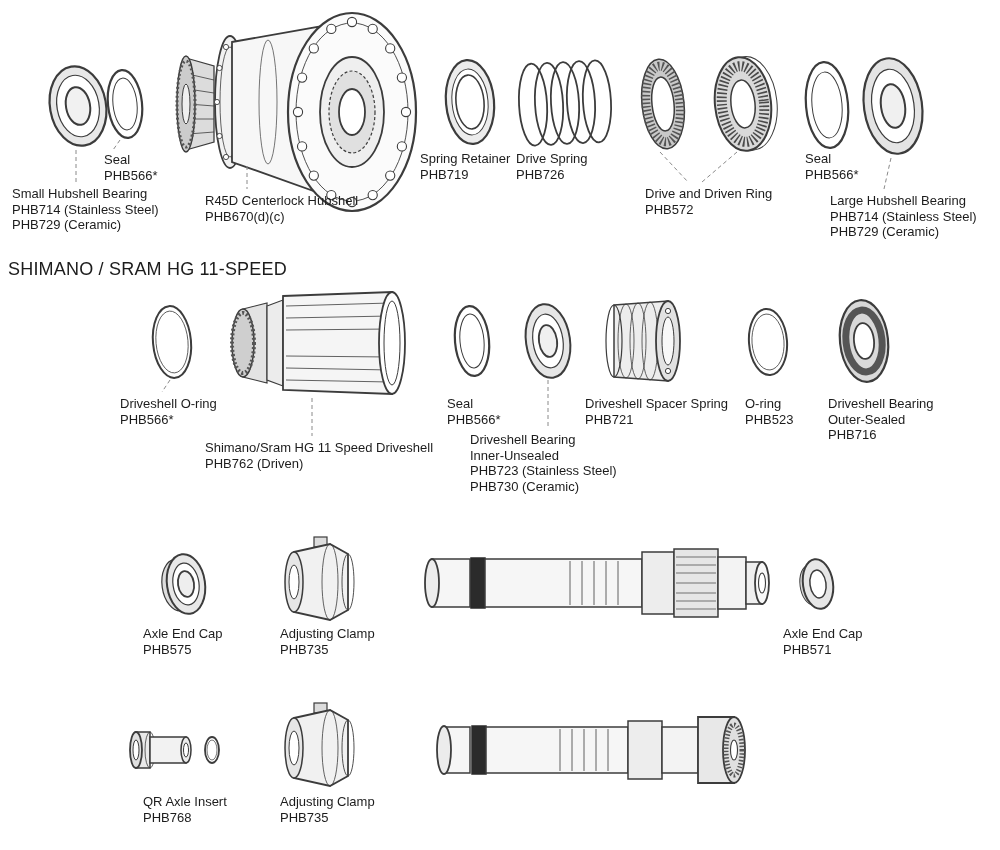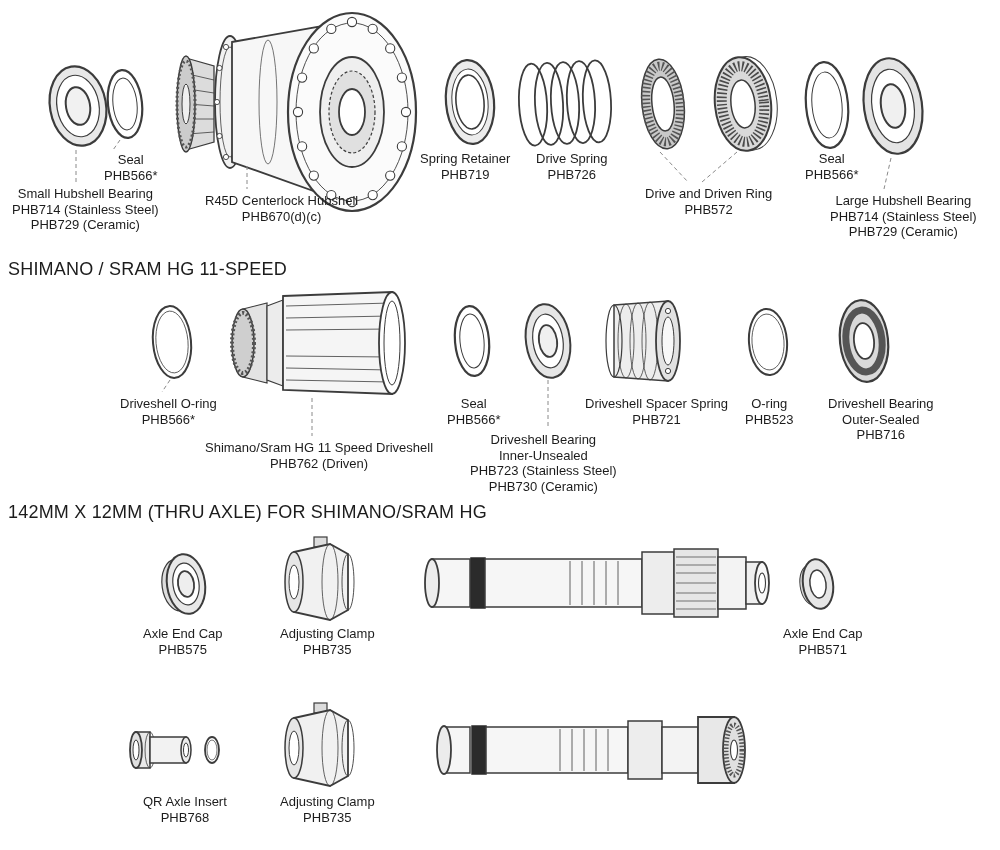--- a/index.html
+++ b/index.html
@@ -1,20 +1,20 @@
 <!DOCTYPE html>
 <html><head>
 <meta charset="utf-8">
 <style>
   * { margin:0; padding:0; box-sizing:border-box; }
   html,body { background:#ffffff; }
   body { font-family:"Liberation Sans", sans-serif; color:#1c1c1c; }
   #canvas { position:relative; width:1000px; height:850px; background:#ffffff; overflow:hidden; }
   #drawing { position:absolute; left:0; top:0; }
-  .label { position:absolute; font-size:13px; line-height:15.5px; color:#1c1c1c; white-space:nowrap;text-align:center; }
+  .label { position:absolute; font-size:13px; line-height:15.5px; color:#1c1c1c; white-space:nowrap; }
   .section-title { position:absolute; font-size:18px; line-height:16px; color:#1c1c1c; letter-spacing:0.2px; white-space:nowrap; }
 </style>
 </head>
 <body>
 
 <div id="canvas">
 
   <svg id="drawing" width="1000" height="850" viewBox="0 0 1000 850">
     <g fill="none" stroke="#3c3c3c" stroke-width="1.5">
 
@@ -266,40 +266,39 @@
         <line x1="737" y1="152" x2="702" y2="182"></line>
         <line x1="891" y1="158" x2="884" y2="189"></line>
         <line x1="170" y1="380" x2="162" y2="392"></line>
         <line x1="312" y1="398" x2="312" y2="436"></line>
         <line x1="548" y1="380" x2="548" y2="428"></line>
       </g>
     </g>
   </svg>
 
   <div class="section-title" style="left:8px; top:261px">SHIMANO / SRAM HG 11-SPEED</div>
-  <div class="section-title" style="left:8px; top:504px">142MM X 12MM (THRU AXLE) FOR SHIMANO/SRAM HG</div>
 
   <div class="label" style="left:12px; top:186px">
     <div>Small Hubshell Bearing</div>
     <div>PHB714 (Stainless Steel)</div>
     <div>PHB729 (Ceramic)</div>
   </div>
   <div class="label" style="left:104px; top:152px">
     <div>Seal</div>
     <div>PHB566*</div>
   </div>
   <div class="label" style="left:205px; top:193px">
     <div>R45D Centerlock Hubshell</div>
     <div>PHB670(d)(c)</div>
   </div>
   <div class="label" style="left:420px; top:151px">
     <div>Spring Retainer</div>
     <div>PHB719</div>
   </div>
-  <div class="label" style="left:536px; top:151px">
+  <div class="label" style="left:516px; top:151px">
     <div>Drive Spring</div>
     <div>PHB726</div>
   </div>
   <div class="label" style="left:645px; top:186px">
     <div>Drive and Driven Ring</div>
     <div>PHB572</div>
   </div>
   <div class="label" style="left:805px; top:151px">
     <div>Seal</div>
     <div>PHB566*</div>

